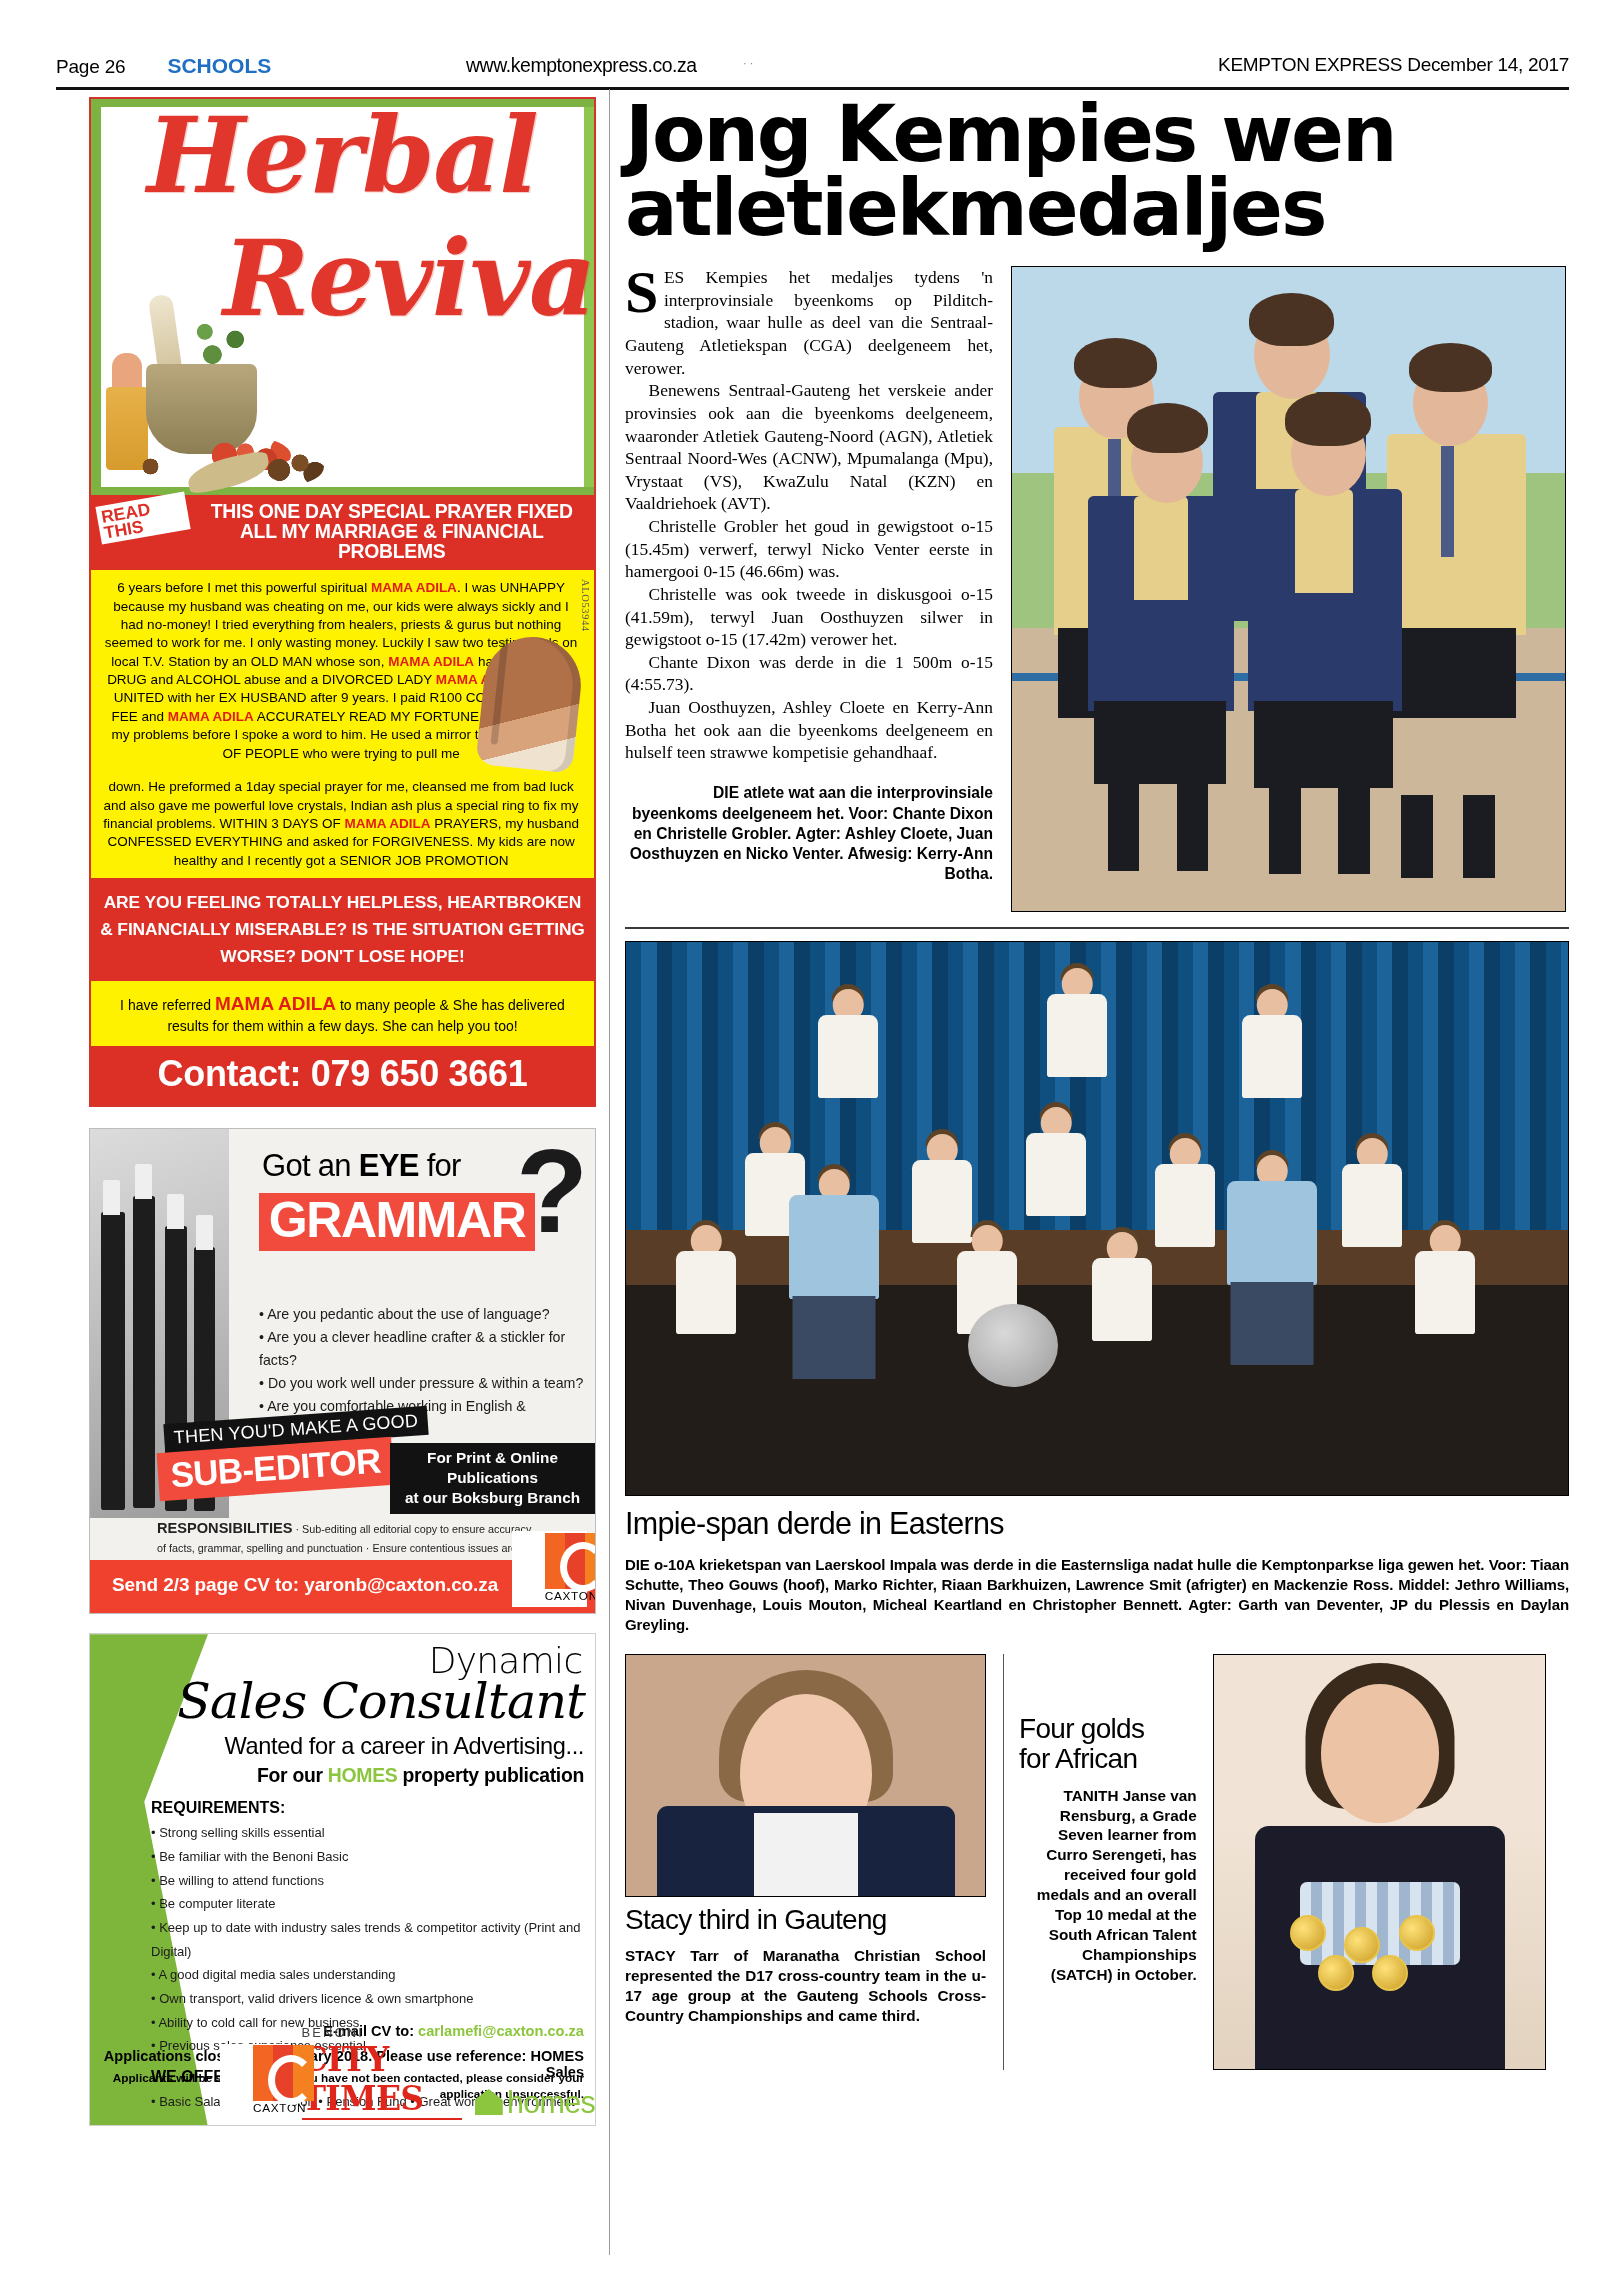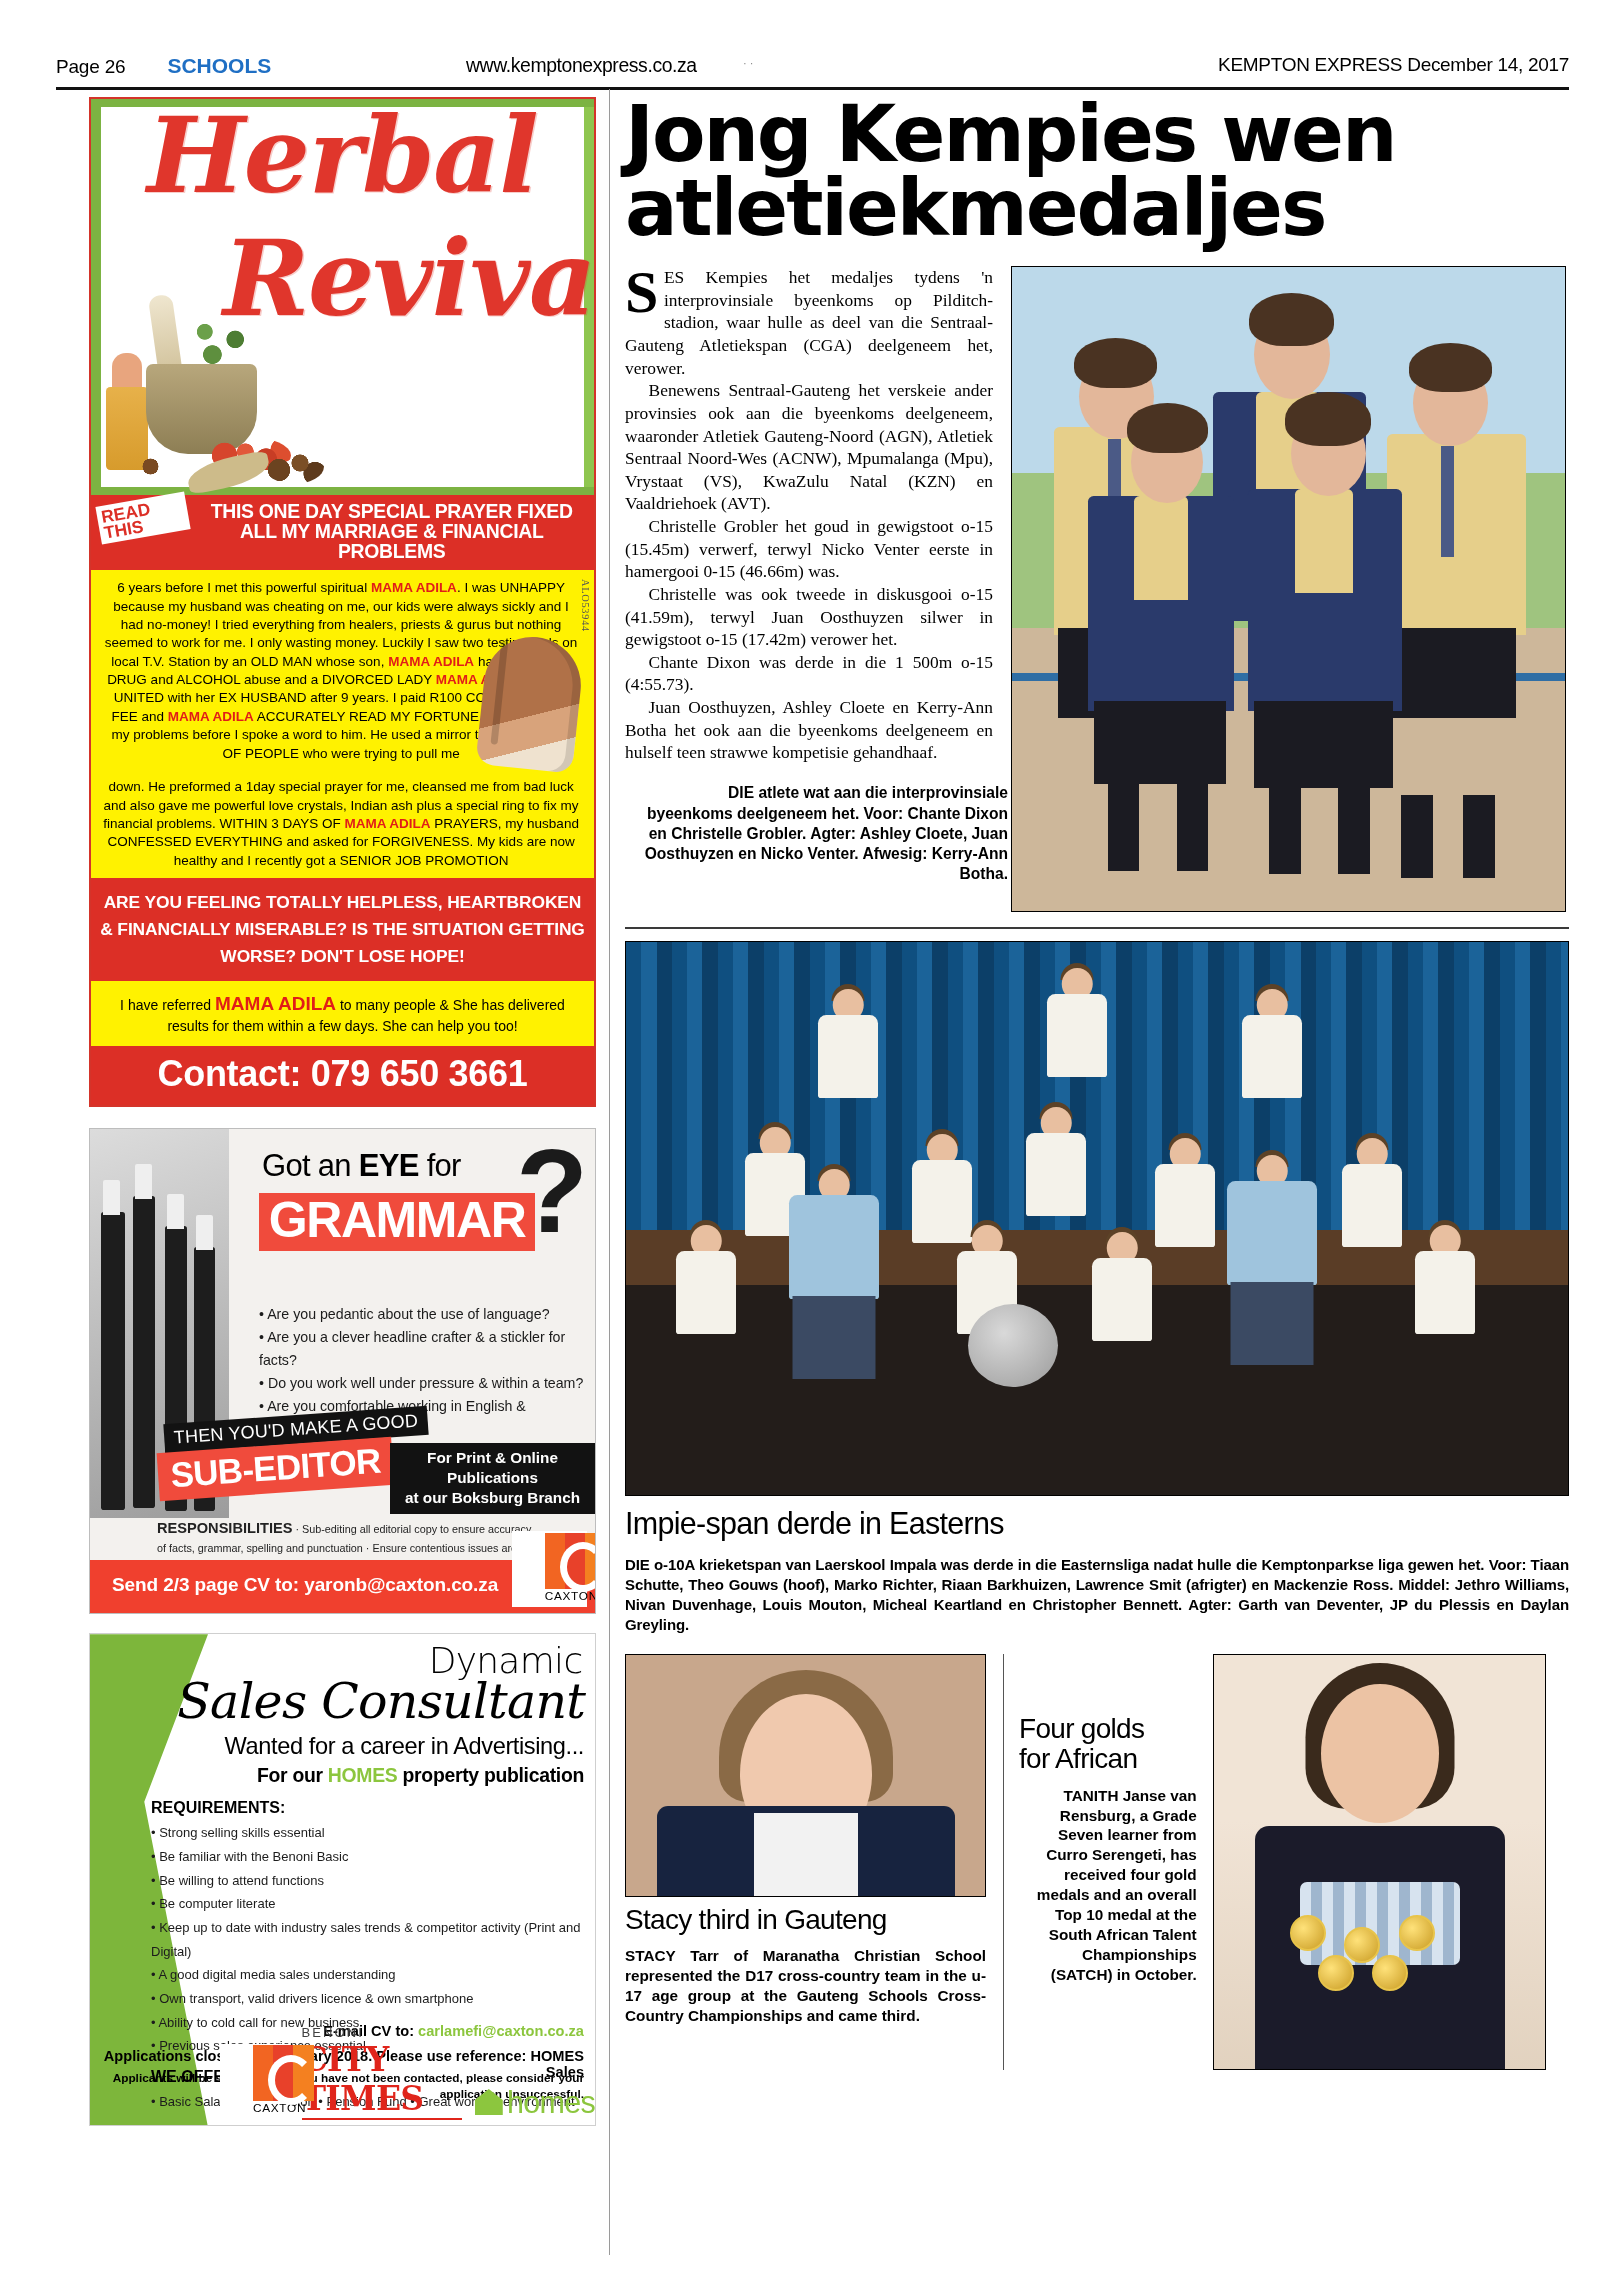--- a/index.html
+++ b/index.html
@@ -272,21 +272,21 @@
   }
   .story-text p.first { text-indent: 0; }
   .story-text p.first::first-letter {
     float: left; font-size: 60px; line-height: 0.76; padding: 4.2px 5.6px 0 0;
     font-family: "Liberation Serif", serif; font-weight: 700;
   }
   .photo { border: 1.4px solid #000; background: #d9d9d9; position: relative; overflow: hidden; }
   .photo-athletes { width: 555px; height: 646px; }
   .cap-athletes {
     width: 368px; margin-top: 19.4px; text-align: right;
-    font-weight: 700; font-size: 15.6px; line-height: 1.30; margin-left: 15px;
+    font-weight: 700; font-size: 15.6px; line-height: 1.30;
   }
   .hr-thin { height: 1.4px; background: #3a3a3a; margin: 15.3px 0 12.5px; }
 
   .photo-cricket { width: 944px; height: 555px; margin-top: 5.6px; }
   .sub-head2 {
     font-size: 30.5px; font-weight: 400; letter-spacing: -0.7px; margin-top: 9.7px;
   }
   .cap-cricket {
     margin-top: 14px; font-weight: 700; font-size: 15px; line-height: 1.33;
     text-align: justify; letter-spacing: -0.1px;

